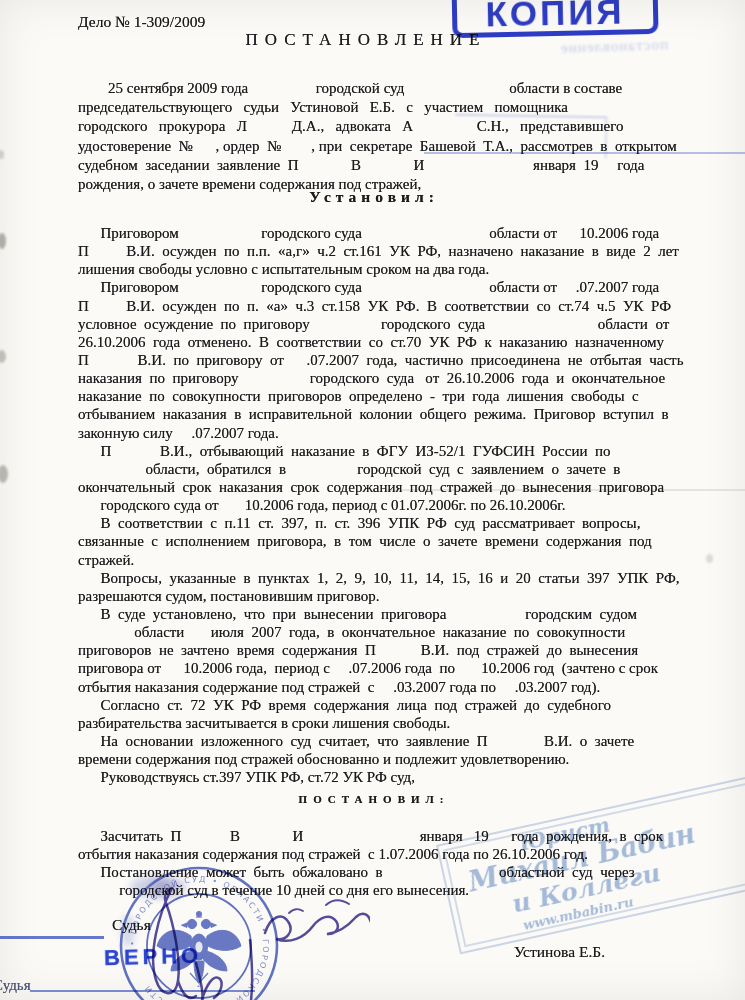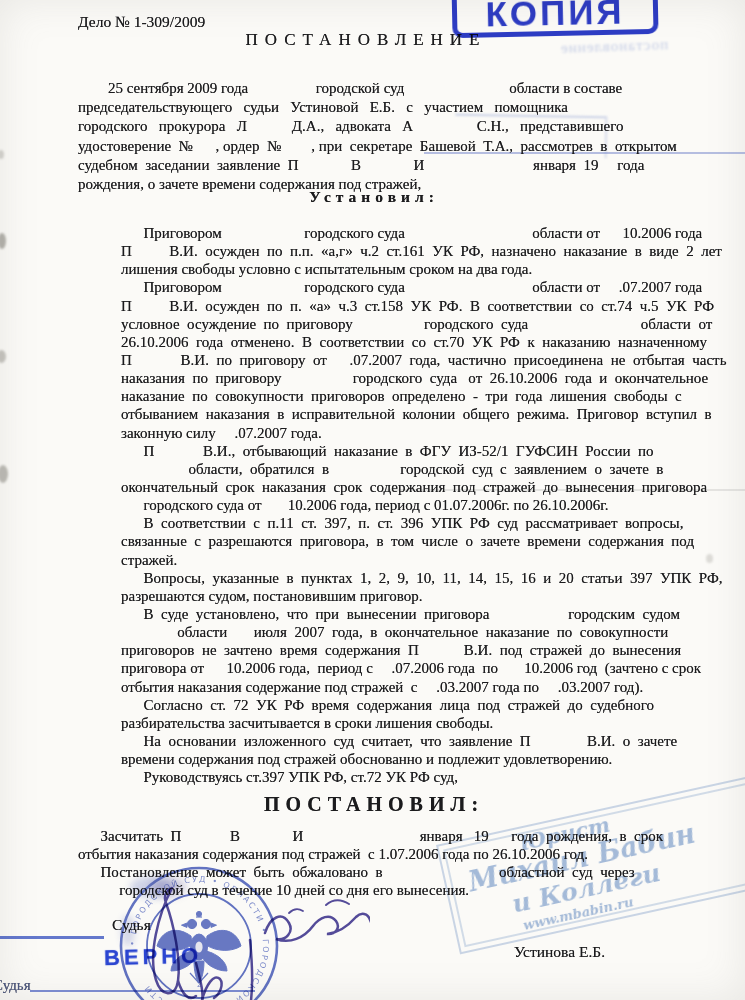--- a/index.html
+++ b/index.html
@@ -16,22 +16,22 @@
   .case-no{position:absolute;left:78px;top:13px;font-size:15.5px;}
   .doc-title{position:absolute;left:70px;top:30px;width:592px;text-align:center;
     font-weight:normal;font-size:17px;letter-spacing:7px;}
   .block{position:absolute;left:78px;width:600px;}
   .line{white-space:pre;font-size:15px;line-height:18.15px;height:18.15px;overflow:visible;}
   .intro{top:64px;margin-top:15px;}
   .intro .line{line-height:19.2px;height:19.2px;}
   .sec-head{position:absolute;left:78px;width:592px;text-align:center;
     font-weight:bold;font-size:15.5px;letter-spacing:5px;}
   .ustanovil{top:188px;}
-  .postanovil{top:793px;letter-spacing:6px;font-size:20px;}
-  .body-block{top:224px;margin-left:43px;}
+  .postanovil{top:793px;letter-spacing:6px;font-size:11px;}
+  .body-block{top:224px;}
   .resolution{top:827px;}
   .judge-label{position:absolute;left:112px;top:916px;font-size:15.5px;}
   .judge-name{position:absolute;left:514px;top:919px;font-size:15.5px;margin-top:24px;}
   
   .ink{mix-blend-mode:multiply;}
   .copy-stamp{
     position:absolute;left:452px;top:-18px;width:206px;height:54px;z-index:4;
     border:5px solid #2535c8;border-radius:10px;
     transform:rotate(-1.2deg);
     display:flex;align-items:center;justify-content:center;
@@ -148,21 +148,21 @@
         <div class="line">П             В.И.  по  приговору  от      .07.2007  года,  частично  присоединена  не  отбытая  часть</div>
         <div class="line">наказания  по  приговору                   городского  суда   от  26.10.2006  года  и  окончательное</div>
         <div class="line">наказание  по  совокупности  приговоров  определено  -  три  года  лишения  свободы  с</div>
         <div class="line">отбыванием  наказания  в  исправительной  колонии  общего  режима.  Приговор  вступил  в</div>
         <div class="line">законную силу     .07.2007 года.</div>
         <div class="line">      П             В.И.,  отбывающий  наказание  в  ФГУ  ИЗ-52/1  ГУФСИН  России  по</div>
         <div class="line">                  области,  обратился  в                   городской  суд  с  заявлением  о  зачете  в</div>
         <div class="line">окончательный  срок  наказания  срок  содержания  под  стражей  до  вынесения  приговора</div>
         <div class="line">      городского суда от       10.2006 года, период с 01.07.2006г. по 26.10.2006г.</div>
         <div class="line">      В  соответствии  с  п.11  ст.  397,  п.  ст.  396  УПК  РФ  суд  рассматривает  вопросы,</div>
-        <div class="line">связанные  с  разрешаются  приговора,  в  том  числе  о  зачете  времени  содержания  под</div>
+        <div class="line">связанные  с  исполнением  приговора,  в  том  числе  о  зачете  времени  содержания  под</div>
         <div class="line">стражей.</div>
         <div class="line">      Вопросы,  указанные  в  пунктах  1,  2,  9,  10,  11,  14,  15,  16  и  20  статьи  397  УПК  РФ,</div>
         <div class="line">разрешаются судом, постановившим приговор.</div>
         <div class="line">      В  суде  установлено,  что  при  вынесении  приговора                     городским  судом</div>
         <div class="line">               области       июля  2007  года,  в  окончательное  наказание  по  совокупности</div>
         <div class="line">приговоров  не  зачтено  время  содержания  П            В.И.  под  стражей  до  вынесения</div>
         <div class="line">приговора от      10.2006 года,  период с     .07.2006 года  по       10.2006 год  (зачтено с срок</div>
         <div class="line">отбытия наказания содержание под стражей  с     .03.2007 года по     .03.2007 год).</div>
         <div class="line">      Согласно  ст.  72  УК  РФ  время  содержания  лица  под  стражей  до  судебного</div>
         <div class="line">разбирательства засчитывается в сроки лишения свободы.</div>

